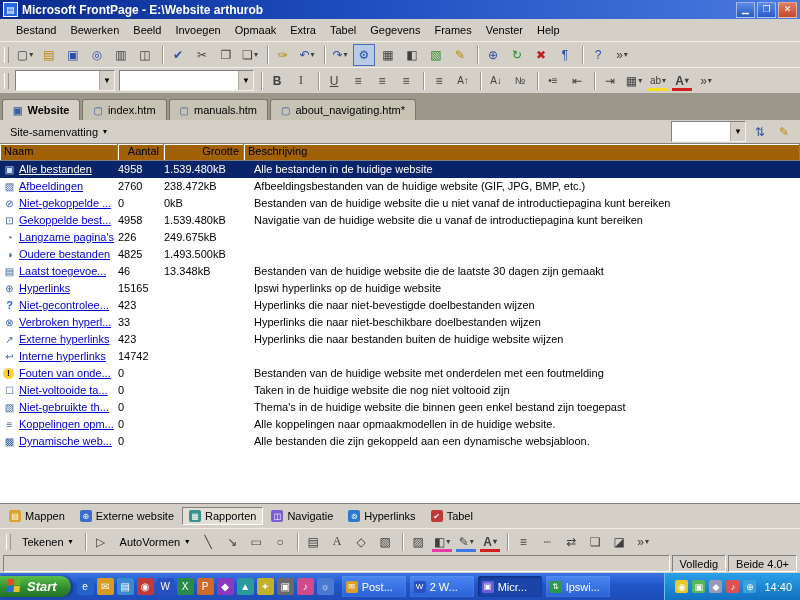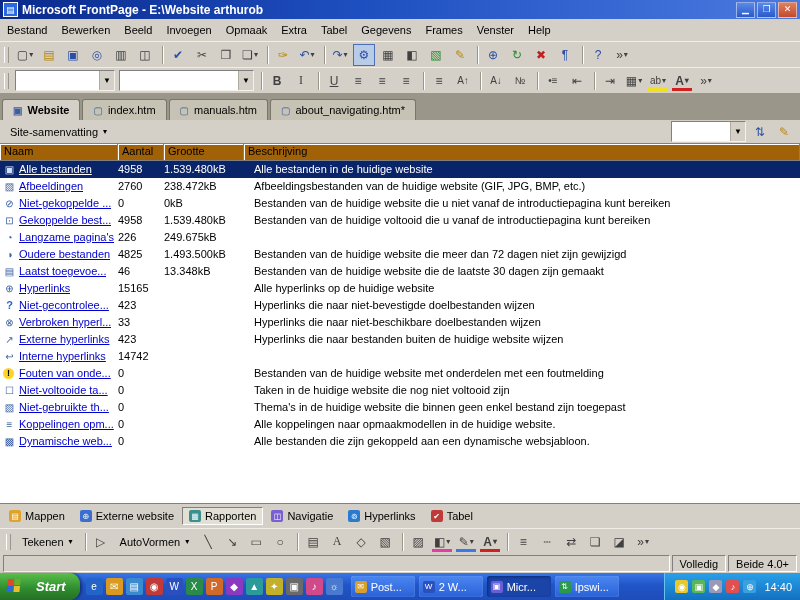--- a/index.html
+++ b/index.html
@@ -11,21 +11,21 @@
   .titlebar{height:19px;background:linear-gradient(90deg,#0a2a8c,#1e4fc0 45%,#4a7ae0);
             display:flex;align-items:center;padding:0 3px;color:#fff}
   .appicon{width:13px;height:13px;background:#2a6ae0;border:1px solid #fff;color:#fff;
            font-size:9px;display:flex;align-items:center;justify-content:center}
   .title-text{font-weight:bold;font-size:12px;margin-left:4px;flex:1;white-space:nowrap;overflow:hidden}
   .winbtn{width:17px;height:14px;margin-left:2px;display:flex;align-items:center;justify-content:center;
           font-size:9px;line-height:1;color:#fff;border:1px solid rgba(255,255,255,.5);
           background:linear-gradient(#5a8ae8,#2a5ac8)}
   .winbtn.close{background:linear-gradient(#e08060,#c04a30)}
   
-  .menubar{height:22px;display:flex;align-items:center;padding:0 0}
+  .menubar{height:22px;display:flex;align-items:center;padding:0 9px}
   .menu-item{padding:3px 7px;white-space:nowrap}
   
   .toolbar{height:25px;display:flex;align-items:center;padding:0 2px;border-top:1px solid #f0eee6}
   .grip{width:3px;height:16px;border-left:1px solid #fff;border-right:1px solid #9a968a;margin:0 4px 0 2px}
   .tbtn{min-width:20px;height:20px;display:flex;align-items:center;justify-content:center;
         margin:0 1px;font-size:12px;color:#404040;border:1px solid transparent;white-space:nowrap}
   .tbtn.dd::after{content:"▾";font-size:8px;margin-left:1px;color:#404040}
   .tbtn.active{background:#b8cce8;border-color:#4a6fb8}
   .tbtn.sep{margin-left:10px;position:relative}
   .tbtn.sep::before{content:"";position:absolute;left:-6px;top:1px;bottom:1px;width:1px;
@@ -52,21 +52,21 @@
   .reportbar{height:23px;display:flex;align-items:center;padding:0 4px}
   .report-selector{display:flex;align-items:center;padding:2px 6px}
   .report-selector::after{content:"▾";font-size:8px;margin-left:5px}
   .rb-right{margin-left:auto;display:flex;align-items:center}
   
   .content{flex:1 1 auto;background:#fff;overflow:hidden;border-top:1px solid #808080}
   .thead,.row{display:grid;grid-template-columns:118px 46px 80px 1fr}
   .thead{background:#a16207;height:17px;line-height:15px}
   .th{padding:0 4px;border-right:1px solid #808080;border-bottom:1px solid #808080;
       box-shadow:inset 1px 1px 0 #fff;white-space:nowrap;overflow:hidden}
-  .th.num{text-align:left}
+  .th.num{text-align:right}
   .row{height:17px;line-height:17px;align-items:center;white-space:nowrap}
   .c-name{display:flex;align-items:center;padding-left:3px;overflow:hidden}
   .ric{width:13px;flex:0 0 13px;font-style:normal;font-size:10px;color:#3a5f9e;text-align:center;margin-right:3px}
   .row.ic-err .ric{background:#ffd22a;color:#000;border-radius:50%;width:11px;flex-basis:11px;height:11px;
                    font-weight:bold;font-size:9px;line-height:11px;margin-right:5px}
   .row.ic-q .ric{color:#2a5fd0;font-weight:bold;font-size:11px}
   .rname{color:#0000cc;text-decoration:underline;cursor:pointer;overflow:hidden}
   .c-count,.c-size{padding-right:5px}
   .c-desc{padding-left:10px;overflow:hidden}
   .row.selected{background:#0a246a;color:#fff}
@@ -85,22 +85,22 @@
   .u-fill{box-shadow:inset 0 -3px 0 #e63ca6}
   .u-line{box-shadow:inset 0 -3px 0 #3c78e6}
   .u-font{box-shadow:inset 0 -3px 0 #d02020;font-weight:bold}
   
   .statusbar{height:19px;display:flex;align-items:center;padding:0 3px;gap:2px}
   .spanel{height:15px;border:1px solid;border-color:#808080 #fff #fff #808080;
           padding:0 7px;display:flex;align-items:center;white-space:nowrap}
   .spanel.fill{flex:1}
   
   .taskbar{height:27px;background:linear-gradient(#3a75e8,#2055c8 45%,#1e4cb8);display:flex;align-items:center}
-  .startbtn{height:27px;padding:0 14px 0 7px;background:linear-gradient(#5abf4a,#2e8b2e 60%,#257025);
-            border-radius:0 11px 11px 0;display:flex;align-items:center;gap:14px;color:#fff;
+  .startbtn{height:21px;padding:0 14px 0 7px;background:linear-gradient(#5abf4a,#2e8b2e 60%,#257025);
+            border-radius:0 11px 11px 0;display:flex;align-items:center;gap:5px;color:#fff;
             font-weight:bold;font-style:italic;font-size:13px;box-shadow:2px 0 3px rgba(0,0,0,.4)}
   .flag{width:15px;height:15px;display:grid;grid-template-columns:6px 6px;grid-template-rows:6px 6px;gap:1px;transform:skew(-6deg)}
   .flag i:nth-child(1){background:#e04a2a}.flag i:nth-child(2){background:#6ab02a}
   .flag i:nth-child(3){background:#2a6ae0}.flag i:nth-child(4){background:#e8c02a}
   .ql{display:flex;align-items:center;gap:3px;padding:0 6px}
   .ql-ic{width:17px;height:17px;border-radius:2px;color:#fff;font-size:10px;font-style:normal;
          display:flex;align-items:center;justify-content:center}
   .taskbtn{width:56px;height:21px;background:linear-gradient(#4a86f0,#2a62d8);border-radius:3px;margin:0 2px;
            display:flex;align-items:center;padding:0 4px;gap:4px;color:#fff;overflow:hidden;white-space:nowrap;
            box-shadow:inset 0 0 1px rgba(255,255,255,.6)}
@@ -358,56 +358,55 @@
         <span class="c-size">0kB</span>
         <span class="c-desc">Bestanden van de huidige website die u niet vanaf de introductiepagina kunt bereiken</span>
       </div>
       <div class="row">
         <span class="cell c-name">
           <i class="ric">⊡</i>
           <a class="rname">Gekoppelde best...</a>
         </span>
         <span class="c-count">4958</span>
         <span class="c-size">1.539.480kB</span>
-        <span class="c-desc">Bestanden van de huidige voltooid die u vanaf de introductiepagina kunt bereiken</span>
+        <span class="c-desc">Navigatie van de huidige website die u vanaf de introductiepagina kunt bereiken</span>
       </div>
       <div class="row">
         <span class="cell c-name">
           <i class="ric">◔</i>
           <a class="rname">Langzame pagina's</a>
         </span>
         <span class="c-count">226</span>
         <span class="c-size">249.675kB</span>
       </div>
       <div class="row">
         <span class="cell c-name">
           <i class="ric">◑</i>
           <a class="rname">Oudere bestanden</a>
         </span>
         <span class="c-count">4825</span>
         <span class="c-size">1.493.500kB</span>
-        <span class="c-desc">Bestanden van de huidige website die meer dan 72 dagen niet zijn gewijzigd</span>
       </div>
       <div class="row">
         <span class="cell c-name">
           <i class="ric">▤</i>
           <a class="rname">Laatst toegevoe...</a>
         </span>
         <span class="c-count">46</span>
         <span class="c-size">13.348kB</span>
         <span class="c-desc">Bestanden van de huidige website die de laatste 30 dagen zijn gemaakt</span>
       </div>
       <div class="row">
         <span class="cell c-name">
           <i class="ric">⊕</i>
           <a class="rname">Hyperlinks</a>
         </span>
         <span class="c-count">15165</span>
         <span class="c-size"></span>
-        <span class="c-desc">Alle hyperlinks op de huidige website</span>
+        <span class="c-desc">Ipswi hyperlinks op de huidige website</span>
       </div>
       <div class="row ic-q">
         <span class="cell c-name">
           <i class="ric">?</i>
           <a class="rname">Niet-gecontrolee...</a>
         </span>
         <span class="c-count">423</span>
         <span class="c-size"></span>
         <span class="c-desc">Hyperlinks die naar niet-bevestigde doelbestanden wijzen</span>
       </div>

